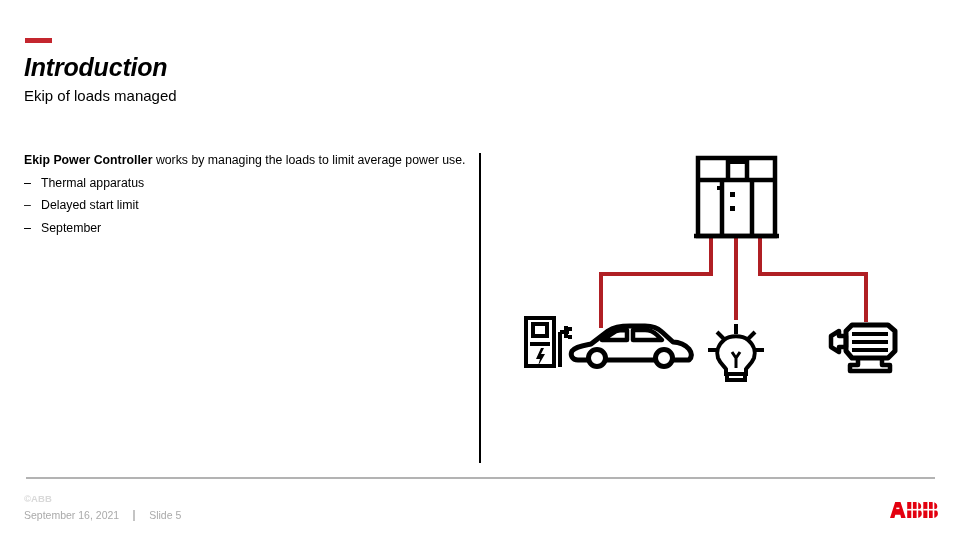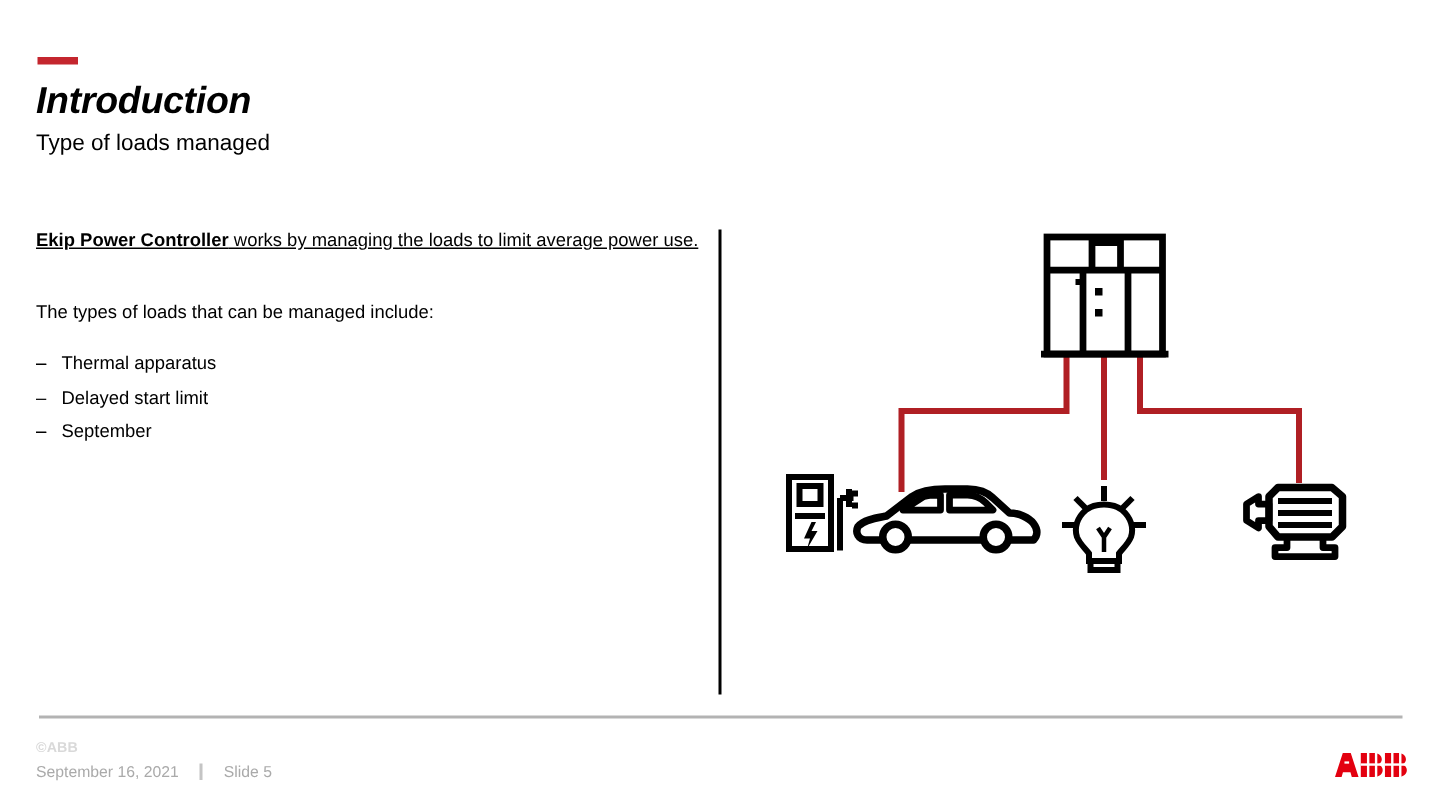--- a/index.html
+++ b/index.html
@@ -54,22 +54,21 @@
     top: 152px;
     width: 445px;
   }
   .para {
     font-size: 12.3px;
     line-height: 16px;
     margin: 0 0 18px 0;
     color: #000;
   }
   .para.tight {
-    margin-bottom: 32px;
-    text-decoration: underline;
+    margin-bottom: 0;
   }
   .para .lead {
     font-weight: bold;
   }
   #bullet-list {
     list-style: none;
     margin: 0;
     padding: 0;
   }
   #bullet-list li {
@@ -151,27 +150,26 @@
     height: 16px;
   }
 </style>
 </head>
 <body>
 
 <div id="accent-bar"></div>
 
 <div id="page-title">Introduction</div>
 
-<div id="page-subtitle">Type of loads managed</div>
+<div id="page-subtitle">Ekip of loads managed</div>
 
 <div id="body-copy">
 
   <p class="para tight"><span class="lead">Ekip Power Controller</span><span> works by managing the loads to limit average power use.</span></p>
 
-  <p class="para">The types of loads that can be managed include:</p>
 
   <ul id="bullet-list">
     <li><span class="dash">–</span></li>
     <li><span class="dash">–</span><span>Thermal apparatus</span></li>
     <li><span class="dash">–</span><span>Delayed start limit</span></li>
     <li><span class="dash">–</span></li>
     <li><span class="dash">–</span><span>September</span></li>
   </ul>
 </div>
 

